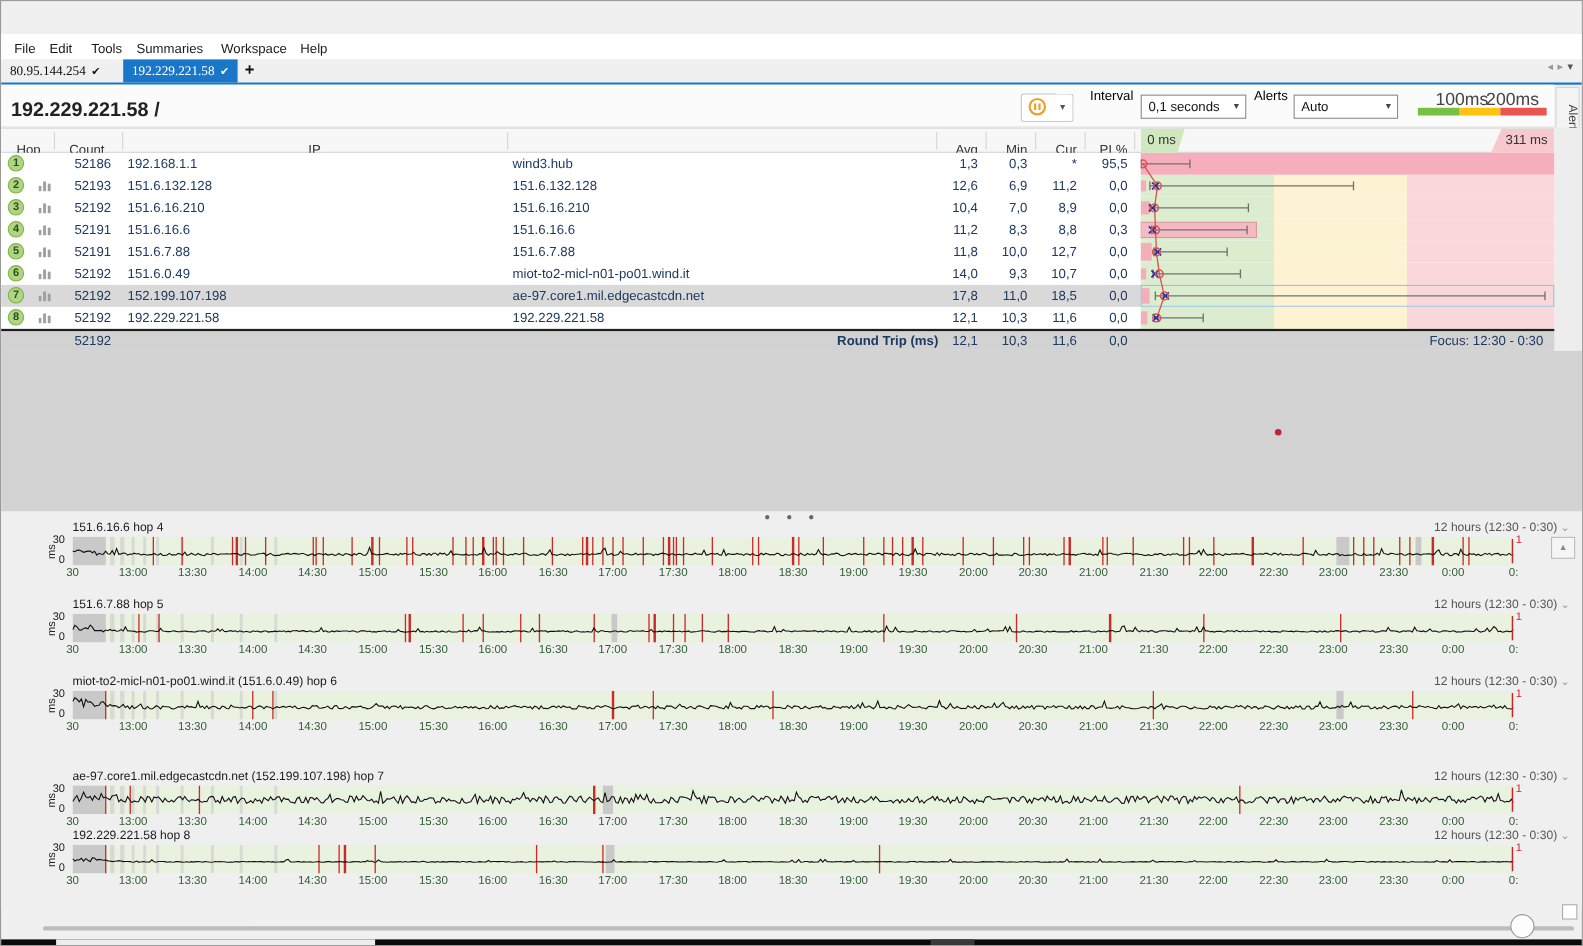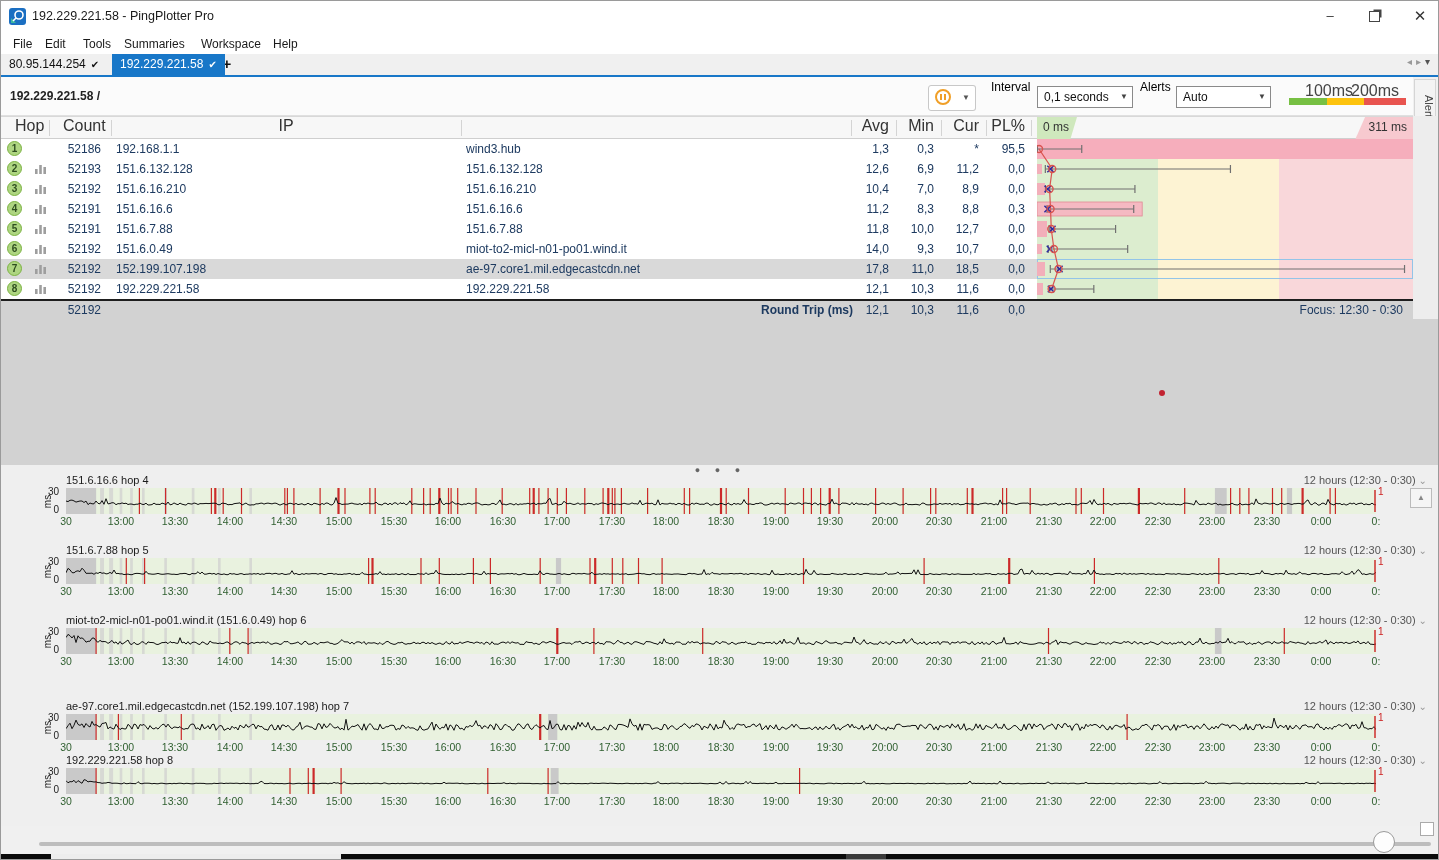--- a/index.html
+++ b/index.html
@@ -11,49 +11,49 @@
   #appicon{position:absolute;left:8px;top:7px;width:17px;height:17px;}
   #titletext{position:absolute;left:31px;top:8px;font-size:12.5px;color:#1a1a1a;}
   .wbtn{position:absolute;top:6px;width:30px;height:18px;text-align:center;color:#333;font-size:13px;line-height:18px;}
   #btn-min{left:1314px;} #btn-restore{left:1358px;} #btn-close{left:1404px;font-size:15px;}
   #restore-glyph{display:inline-block;width:9px;height:9px;border:1.5px solid #444;position:relative;top:2px;background:#fff;box-shadow:3px -3px 0 -1.5px #444;}
   
   #menubar{position:absolute;left:0;top:30px;width:100%;height:23px;background:#ffffff;}
   .menu-item{position:absolute;top:4px;color:#1a1a1a;font-size:12px;padding:2px 4px;}
   
   #tabbar{position:absolute;left:0;top:53px;width:100%;height:23px;background:#f0f0f0;border-bottom:2px solid #1877c8;box-sizing:border-box;}
-  .tab{position:absolute;top:0;height:21px;line-height:21px;padding:0 8px;font-size:12px;color:#111;}
+  .tab{position:absolute;top:0;height:21px;line-height:21px;padding:0 8px;font-size:12px;color:#111;font-family:Liberation Serif, serif;}
   .tab .chk{font-size:10px;margin-left:5px;}
   .tab.active{background:#1877c8;color:#fff;}
   #tab-add{position:absolute;left:216px;top:0;width:20px;height:21px;text-align:center;font-size:15px;font-weight:bold;color:#111;line-height:20px;}
   #tab-nav{position:absolute;right:4px;top:2px;color:#999;font-size:10px;letter-spacing:4px;}
   #tab-menu-arrow{color:#555;}
   
   #toolbar{position:absolute;left:0;top:76px;width:1412px;height:39px;background:#fbfbfb;border-bottom:1px solid #e0e0e0;box-sizing:border-box;}
-  #target-title{position:absolute;left:9px;top:12px;font-weight:bold;font-size:12px;color:#222;}
+  #target-title{position:absolute;left:9px;top:12px;font-weight:bold;font-size:18px;color:#222;}
   #pause-btn{position:absolute;left:927px;top:8px;width:30px;height:24px;background:#fff;border:1px solid #c8c8c8;border-radius:3px 0 0 3px;}
   #pause-icon{position:absolute;left:6px;top:3px;width:16px;height:16px;border:2px solid #f09f27;border-radius:50%;box-sizing:border-box;}
   #pause-icon:before{content:"";position:absolute;left:3px;top:3px;width:2px;height:6px;background:#f09f27;}
   #pause-icon:after{content:"";position:absolute;left:7px;top:3px;width:2px;height:6px;background:#f09f27;}
   #pause-dd{position:absolute;left:956px;top:8px;width:18px;height:24px;background:#fff;border:1px solid #c8c8c8;border-left:none;border-radius:0 3px 3px 0;text-align:center;color:#555;font-size:8px;line-height:24px;}
   .tool-label{position:absolute;top:3px;color:#000000;font-size:12px;}
   #interval-label{left:990px;} #focus-label{left:1139px;}
   .combo{position:absolute;top:9px;height:22px;background:#fff;border:1px solid #8a8a8a;box-sizing:border-box;font-size:12px;color:#111;line-height:20px;padding-left:6px;}
   #interval-combo{left:1036px;width:96px;} #focus-combo{left:1175px;width:95px;}
   .combo .dd{position:absolute;right:4px;top:0;font-size:8px;color:#444;}
   #legend{position:absolute;left:1288px;top:5px;width:118px;height:28px;}
   .legend-lbl{position:absolute;top:0;font-size:16px;color:#444;}
   #legend-100{left:16px;} #legend-200{left:62px;}
   #legend-bar{position:absolute;left:0;top:16px;width:117px;height:7px;}
   #legend-bar .seg{position:absolute;top:0;height:7px;}
   #alerts-tab{position:absolute;left:1413px;top:78px;width:20px;height:58px;background:#f3f3f3;border:1px solid #d5d5d5;writing-mode:vertical-rl;text-align:center;font-size:11px;color:#444;}
   #right-strip{position:absolute;left:1412px;top:115px;width:27px;height:203px;background:#ededed;}
   
   #grid-header{position:absolute;left:0;top:115px;width:1412px;height:23px;background:#f7f7f7;border-top:1px solid #d8d8d8;border-bottom:1px solid #cfcfcf;box-sizing:border-box;}
-  .hdr{position:absolute;top:0;color:#333;font-size:16px;}
+  .hdr{position:absolute;top:12px;color:#333;font-size:12px;}
   .hdr-sep{position:absolute;top:3px;height:16px;width:1px;background:#d4d4d4;}
   #hdr-lat{position:absolute;left:1036px;top:0;width:376px;height:21px;}
   #hdr-lat-left{position:absolute;left:0;top:0;height:21px;padding:3px 8px 0 6px;background:#cfe8bd;clip-path:polygon(0 0,100% 0,82% 100%,0 100%);color:#333;}
   #hdr-lat-right{position:absolute;right:0;top:0;height:21px;padding:3px 6px 0 14px;background:#f7c9cf;clip-path:polygon(18% 0,100% 0,100% 100%,0 100%);color:#333;}
   #hdr-lat-center{position:absolute;left:0;width:100%;text-align:center;top:3px;color:#333;}
   #rows{position:absolute;left:0;top:138px;width:1412px;height:160px;background:#fff;}
   .trow{position:absolute;left:0;width:1412px;height:20px;background:#fff;}
   .trow.selected{background:#d9d9d9;}
   .tcell{position:absolute;top:3px;color:#1d3a60;font-size:12px;white-space:nowrap;}
   .hopnum{position:absolute;left:6px;top:2px;width:15px;height:15px;border-radius:50%;background:#aed581;border:1px solid #7cb342;box-sizing:border-box;text-align:center;font-size:10px;font-weight:bold;color:#2e4d1f;line-height:13px;}
@@ -100,32 +100,20 @@
   
   #bottomstrip{position:absolute;left:0;top:853px;width:1439px;height:7px;background:#0a0a0a;}
   #bottomstrip .seg1{position:absolute;left:50px;top:0;width:290px;height:7px;background:#ededed;}
   #bottomstrip .seg2{position:absolute;left:845px;top:0;width:40px;height:7px;background:#3a3a3a;}
 </style>
 </head>
 <body>
 
 <div id="app">
 
-  <div id="titlebar">
-    <svg id="appicon" viewBox="0 0 17 17">
-      <rect x="0" y="0" width="17" height="17" rx="3" fill="#1b6fc2"></rect>
-      <path d="M2,15 L7,15 L2,10 Z" fill="#3bb8a0"></path>
-      <circle cx="10" cy="7" r="4" fill="none" stroke="#ffffff" stroke-width="1.6"></circle>
-      <line x1="7" y1="10" x2="4" y2="13" stroke="#ffffff" stroke-width="1.6"></line>
-    </svg>
-    <span id="titletext">192.229.221.58 - PingPlotter Pro</span>
-    <span class="wbtn" id="btn-min">–</span>
-    <span class="wbtn" id="btn-restore"><span id="restore-glyph"></span></span>
-    <span class="wbtn" id="btn-close">✕</span>
-  </div>
 
   <div id="menubar">
       <span class="menu-item" style="left: 8px;">File</span>
       <span class="menu-item" style="left: 40px;">Edit</span>
       <span class="menu-item" style="left: 78px;">Tools</span>
       <span class="menu-item" style="left: 119px;">Summaries</span>
       <span class="menu-item" style="left: 196px;">Workspace</span>
       <span class="menu-item" style="left: 268px;">Help</span>
     </div>
 

